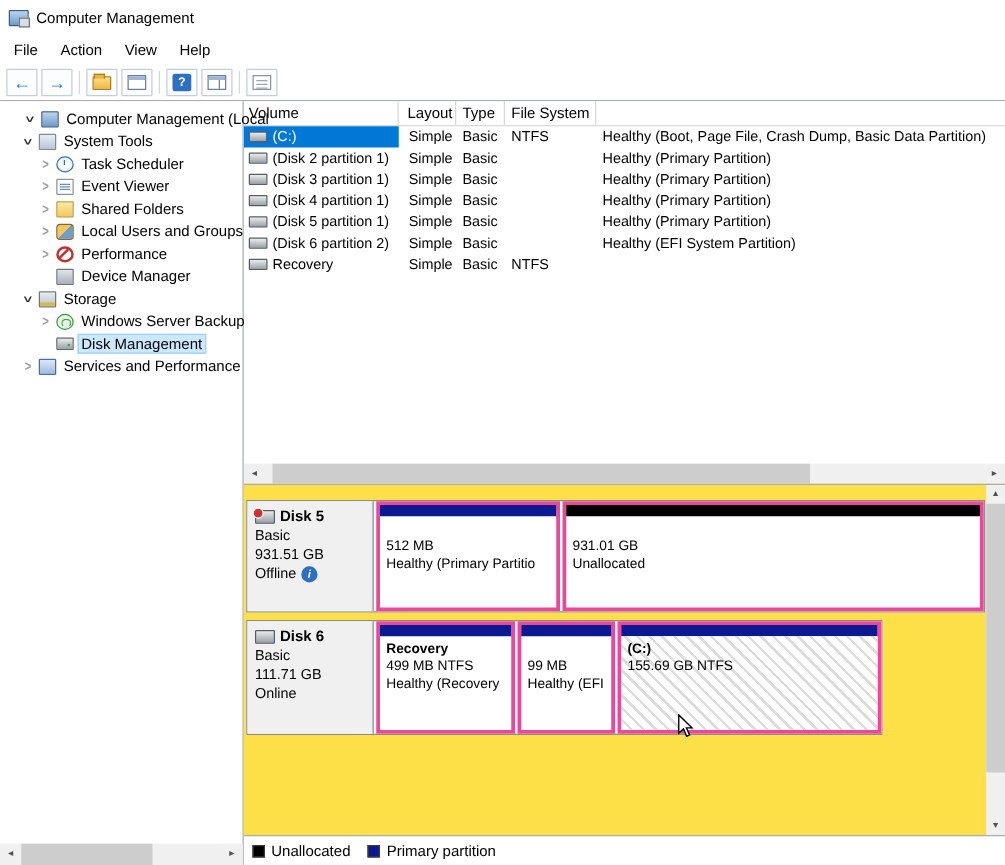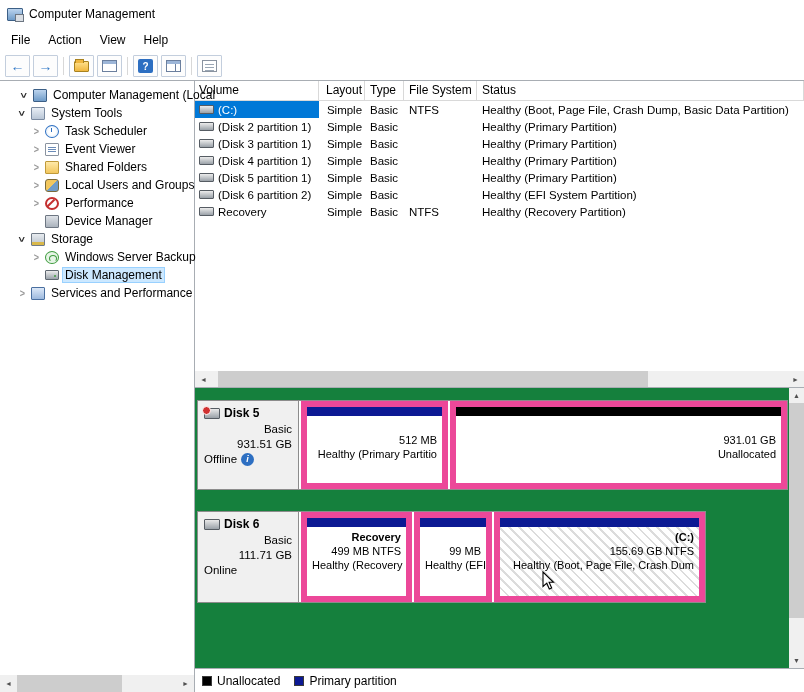--- a/index.html
+++ b/index.html
@@ -82,30 +82,30 @@
   .c-layout { width:46px; padding-left:5px; flex:none; white-space:nowrap;text-align:center; }
   .c-type { width:39px; padding-left:5px; flex:none; white-space:nowrap; }
   .c-fs { width:73px; padding-left:5px; flex:none; white-space:nowrap; }
   .c-status { flex:1; padding-left:5px; white-space:nowrap; overflow:hidden; }
   .vl-hcell.c-volume, .vl-hcell.c-layout, .vl-hcell.c-type, .vl-hcell.c-fs, .vl-hcell.c-status { display:block; padding-top:2px; }
   .vol-ic { width:15px; height:9px; background:linear-gradient(#ececec,#9aa1a8); border:1px solid #565c63; border-radius:1px; flex:none; }
   .vl-row.selected .c-volume { background:#0078d7; color:#fff; }
   .list-hscroll { position:absolute; left:0; right:0; bottom:0; height:16px; background:#f0f0f0; display:flex; }
 
   
-  .disk-panel { height:282px; position:relative; border-top:1px solid #a8adb3; background:#15803d; overflow:hidden;text-align:right; }
+  .disk-panel { height:282px; position:relative; border-top:1px solid #a8adb3; background:#fde047; overflow:hidden; }
   .disk-row { position:absolute; border:1px solid #8c8c8c; background:#fff; }
   .disk-label { position:absolute; left:0; top:0; bottom:0; width:101px; background:#f0f0f0; border-right:1px solid #8c8c8c; padding:5px 6px; font-size:11.5px; line-height:15px; }
   .disk-title { display:flex; align-items:center; gap:4px; font-weight:bold; font-size:12px; margin-bottom:1px; }
   .disk-ic { width:16px; height:11px; background:linear-gradient(#e9e9e9,#9aa1a8); border:1px solid #565c63; border-radius:1px; position:relative; flex:none; }
   .disk-ic.offline::after { content:""; position:absolute; left:-3px; top:-3px; width:7px; height:7px; border-radius:50%; background:#d03030; border:1px solid #fff; }
   .status-line { display:flex; align-items:center; gap:4px; }
   .info-ic { width:13px; height:13px; border-radius:50%; background:#2d6fc2; color:#fff; display:inline-flex; align-items:center; justify-content:center; flex:none; }
   .info-ic::before { content:"i"; font-size:9px; font-weight:bold; font-style:italic; }
-  .part { position:absolute; top:0; bottom:0; border:6px solid #ec4899; background:#fff; display:flex; flex-direction:column; }
+  .part { position:absolute; top:0; bottom:0; border:3px solid #ec4899; background:#fff; display:flex; flex-direction:column; }
   .part-head { height:9px; flex:none; }
   .head-primary { background:#0c1993; }
   .head-unallocated { background:#000000; }
   .part-body { flex:1; padding:3px 5px; font-size:11px; line-height:14px; white-space:nowrap; overflow:hidden; }
   .part-name { font-weight:bold; min-height:14px; }
   .part.hatched .part-body { background:repeating-linear-gradient(45deg, #ffffff 0px, #ffffff 5px, #dcdcdc 5px, #dcdcdc 7px); }
 
   
   .disk-vscroll { position:absolute; top:0; bottom:0; right:0; width:15px; background:#f0f0f0; display:flex; flex-direction:column; }
   .sb-btn-v { height:15px; width:15px; display:flex; align-items:center; justify-content:center; font-size:7px; color:#505050; flex:none; }
@@ -244,21 +244,20 @@
     </div>
 
     <div class="right-panel">
 
       <div class="volume-list">
         <div class="vl-header">
           <span class="vl-hcell c-volume">Volume</span>
           <span class="vl-hcell c-layout">Layout</span>
           <span class="vl-hcell c-type">Type</span>
           <span class="vl-hcell c-fs">File System</span>
-          <span class="vl-hcell c-status">Status</span>
         </div>
 
         <div class="vl-row selected">
           <span class="c-volume">
               <span class="vol-ic"></span>
               <span>(C:)</span>
             </span>
           <span class="c-layout">Simple</span>
           <span class="c-type">Basic</span>
           <span class="c-fs">NTFS</span>
@@ -315,21 +314,20 @@
           <span class="c-status">Healthy (EFI System Partition)</span>
         </div>
         <div class="vl-row">
           <span class="c-volume">
               <span class="vol-ic"></span>
               <span>Recovery</span>
             </span>
           <span class="c-layout">Simple</span>
           <span class="c-type">Basic</span>
           <span class="c-fs">NTFS</span>
-          <span class="c-status">Healthy (Recovery Partition)</span>
         </div>
 
         <div class="list-hscroll">
           <span class="sb-btn">◄</span>
           <span class="sb-track-h">
             <span class="sb-thumb-h" style="left:6px; width:430px;"></span>
           </span>
           <span class="sb-btn">►</span>
         </div>
       </div>
@@ -360,21 +358,21 @@
           <div class="part" style="left:252px; width:337px;">
             <div class="part-head head-unallocated"></div>
             <div class="part-body">
               <div class="part-name"></div>
               <div>931.01 GB</div>
               <div>Unallocated</div>
             </div>
           </div>
         </div>
 
-        <div class="disk-row" style="left:2px; top:123px; width:509px; height:92px;">
+        <div class="disk-row" style="left:2px; top:108px; width:509px; height:92px;">
           <div class="disk-label">
             <div class="disk-title">
               <span class="disk-ic"></span>
               <span>Disk 6</span>
             </div>
             <div>Basic</div>
             <div>111.71 GB</div>
             <div class="status-line">
                 <span>Online</span>
               </div>
@@ -393,21 +391,20 @@
               <div class="part-name"></div>
               <div>99 MB</div>
               <div>Healthy (EFI</div>
             </div>
           </div>
           <div class="part hatched" style="left:296px; width:211px;">
             <div class="part-head head-primary"></div>
             <div class="part-body">
               <div class="part-name">(C:)</div>
               <div>155.69 GB NTFS</div>
-              <div>Healthy (Boot, Page File, Crash Dum</div>
             </div>
           </div>
         </div>
 
         <div class="disk-vscroll">
           <span class="sb-btn-v">▲</span>
           <span class="sb-track-v">
             <span class="sb-thumb-v" style="top:0; height:215px;"></span>
           </span>
           <span class="sb-btn-v">▼</span>

